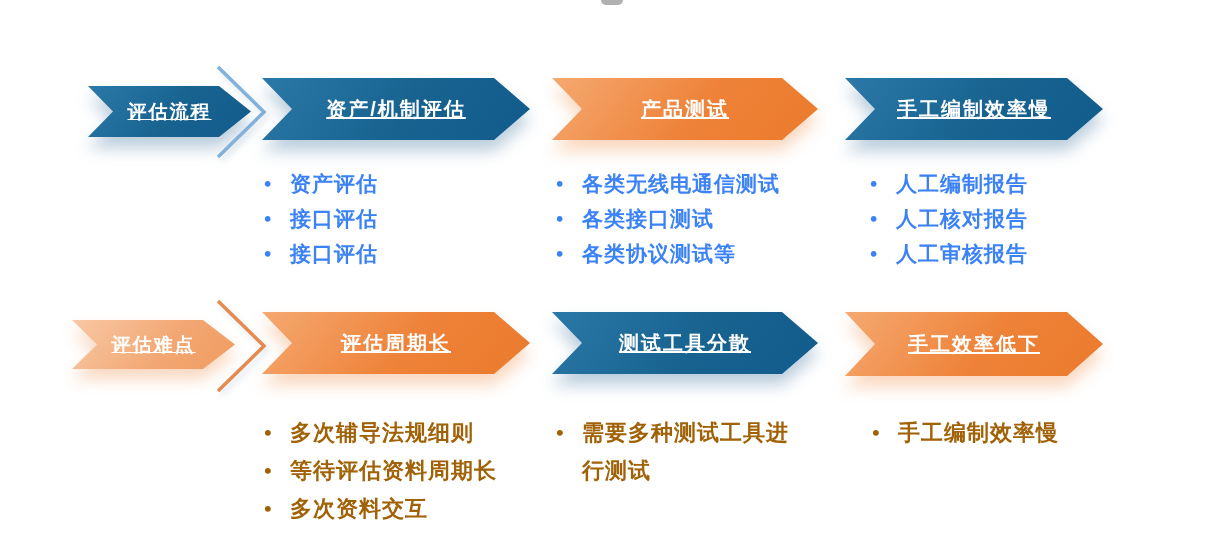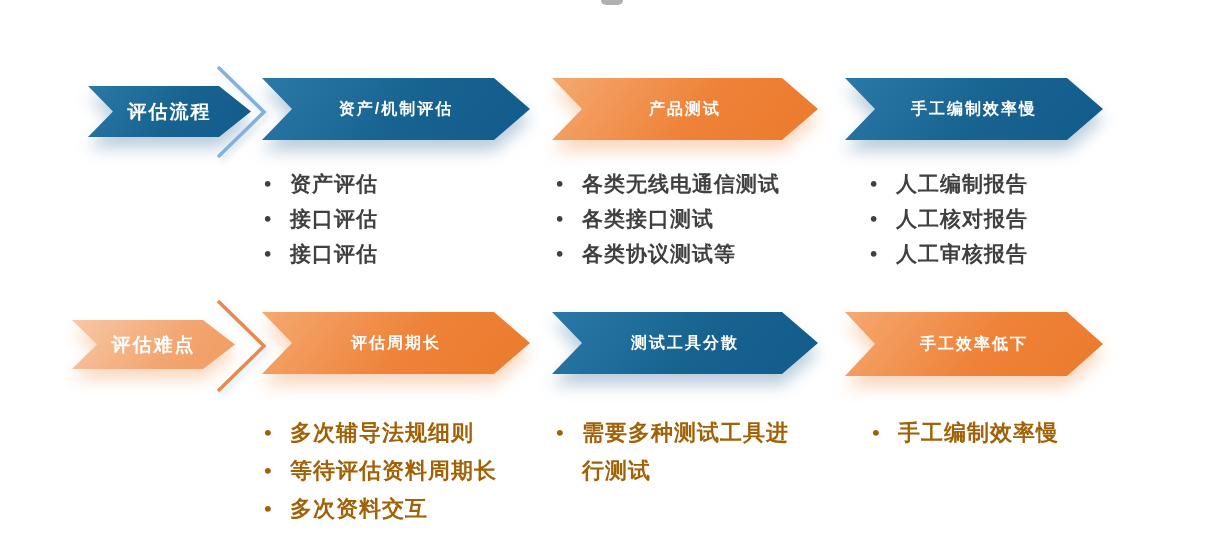--- a/index.html
+++ b/index.html
@@ -10,32 +10,33 @@
   .artifact{position:absolute;left:601px;top:0;width:22px;height:5px;background:#9C9C9C;
     border-radius:0 0 11px 11px;opacity:.8;}
   .arrow-wrap{position:absolute;}
   .sh-blue{filter:drop-shadow(0 11px 8px rgba(27,90,140,.30));}
   .sh-orange{filter:drop-shadow(0 11px 8px rgba(238,130,54,.32));}
   .sh-lorange{filter:drop-shadow(0 10px 8px rgba(242,166,113,.45));}
   .arrow{
     width:100%;height:100%;display:flex;align-items:center;justify-content:center;
     color:#FFFFFF;font-weight:bold;letter-spacing:2px;
     clip-path:polygon(0 0, calc(100% - var(--tip)) 0, 100% 50%, calc(100% - var(--tip)) 100%, 0 100%, var(--notch) 50%);
+    text-decoration:underline;
   }
-  .arrow.big{--tip:36px;--notch:30px;font-size:16px;}
+  .arrow.big{--tip:36px;--notch:30px;font-size:20px;}
   .arrow.small{--tip:32px;--notch:25px;font-size:19px;}
   .theme-blue{background:linear-gradient(128deg,#2B79A8 0%,#17628F 55%,#115C8C 100%);}
   .theme-orange{background:linear-gradient(128deg,#F5A971 0%,#EE8238 55%,#EB7A2C 100%);}
   .theme-lorange{background:linear-gradient(128deg,#F8C8A5 0%,#F2A671 60%,#F09C60 100%);}
   .sep{position:absolute;filter:drop-shadow(3px 4px 3px rgba(120,150,180,.25));}
   .blist{position:absolute;margin:0;padding:0;list-style:none;
     font-family:"Liberation Serif",serif;font-weight:bold;}
   .blist li{position:relative;padding-left:30px;letter-spacing:1px;}
   .blist li::before{content:"\2022";position:absolute;left:4px;}
-  .blist.gray{color:#404040;}
+  .blist.gray{color:#3b82f6;}
   .blist.gray li{font-size:21px;line-height:35px;}
   .blist.blue{color:#a16207;}
   .blist.blue li{font-size:22px;line-height:38px;}
 </style>
 </head>
 <body>
 
 <div class="canvas">
 
   <div class="artifact"></div>

